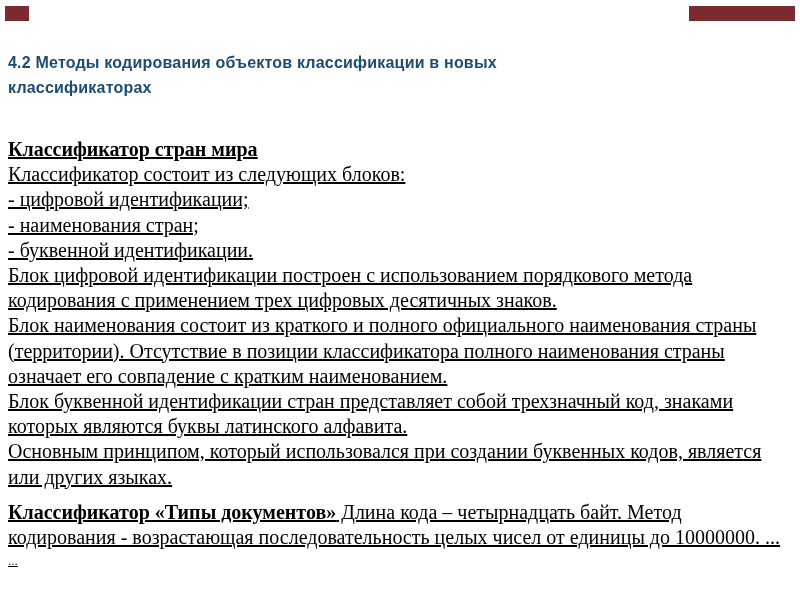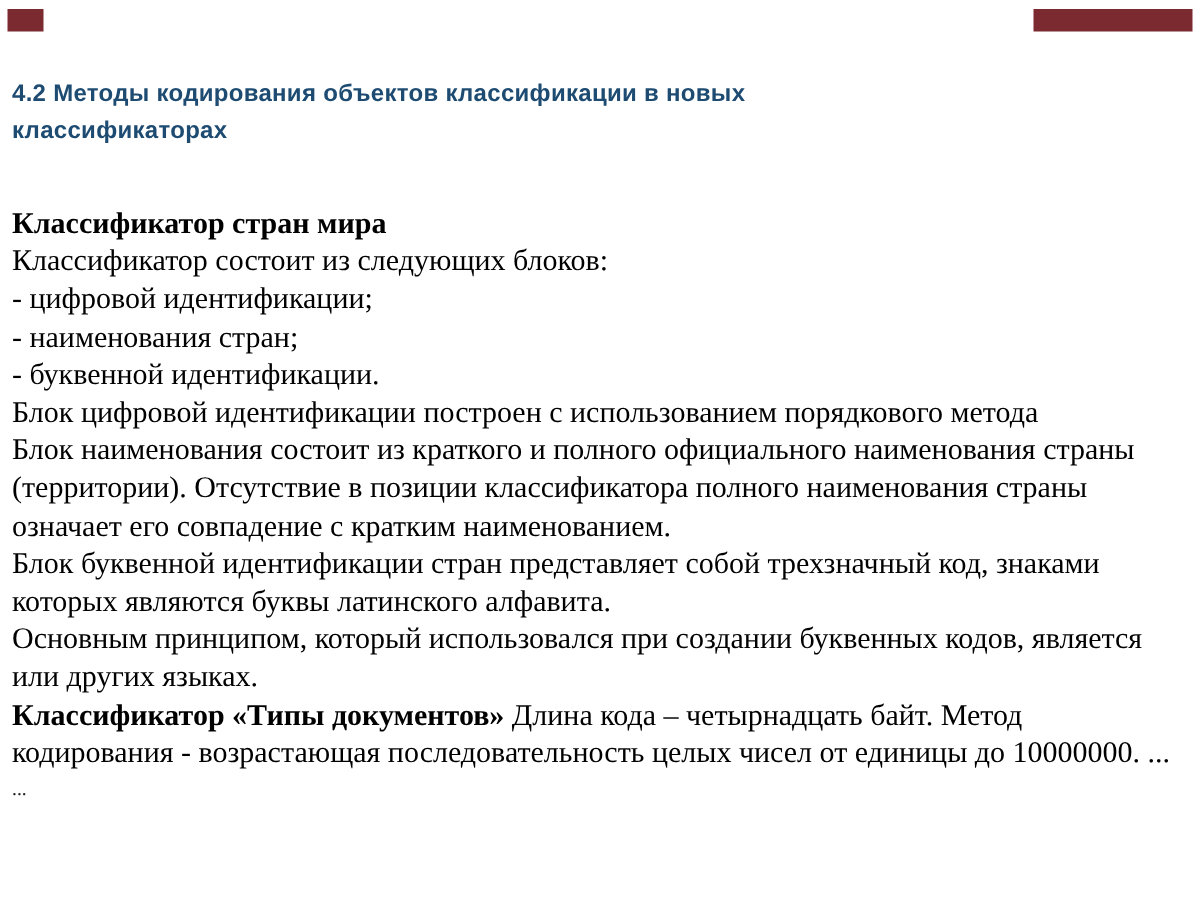--- a/index.html
+++ b/index.html
@@ -32,24 +32,25 @@
     letter-spacing: 0.2px;
   }
   .slide-body {
     position: absolute;
     left: 8px;
     top: 137px;
     width: 788px;
     font-size: 20px;
     line-height: 25.2px;
     color: #000000;
+    text-decoration: underline;
   }
   .line { white-space: pre; }
   .bold { font-weight: bold; }
-  .section2 { }
+  .section2 { margin-top: 10px; }
   .ellipsis-line {
     font-size: 13px;
     line-height: 14px;
     margin-top: 4px;
     color: #222222;
   }
 </style>
 </head>
 <body>
 
@@ -65,20 +66,21 @@
 
   <div class="slide-body">
 
     <div class="section1">
       <div class="line bold">Классификатор стран мира</div>
       <div class="line">Классификатор состоит из следующих блоков:</div>
       <div class="line">- цифровой идентификации;</div>
       <div class="line">- наименования стран;</div>
       <div class="line">- буквенной идентификации.</div>
       <div class="line">Блок цифровой идентификации построен с использованием порядкового метода</div>
+      <div class="line">кодирования с применением трех цифровых десятичных знаков.</div>
       <div class="line">Блок наименования состоит из краткого и полного официального наименования страны</div>
       <div class="line">(территории). Отсутствие в позиции классификатора полного наименования страны</div>
       <div class="line">означает его совпадение с кратким наименованием.</div>
       <div class="line">Блок буквенной идентификации стран представляет собой трехзначный код, знаками</div>
       <div class="line">которых являются буквы латинского алфавита.</div>
       <div class="line">Основным принципом, который использовался при создании буквенных кодов, является</div>
       <div class="line">или других языках.</div>
     </div>
 
     <div class="section2">

